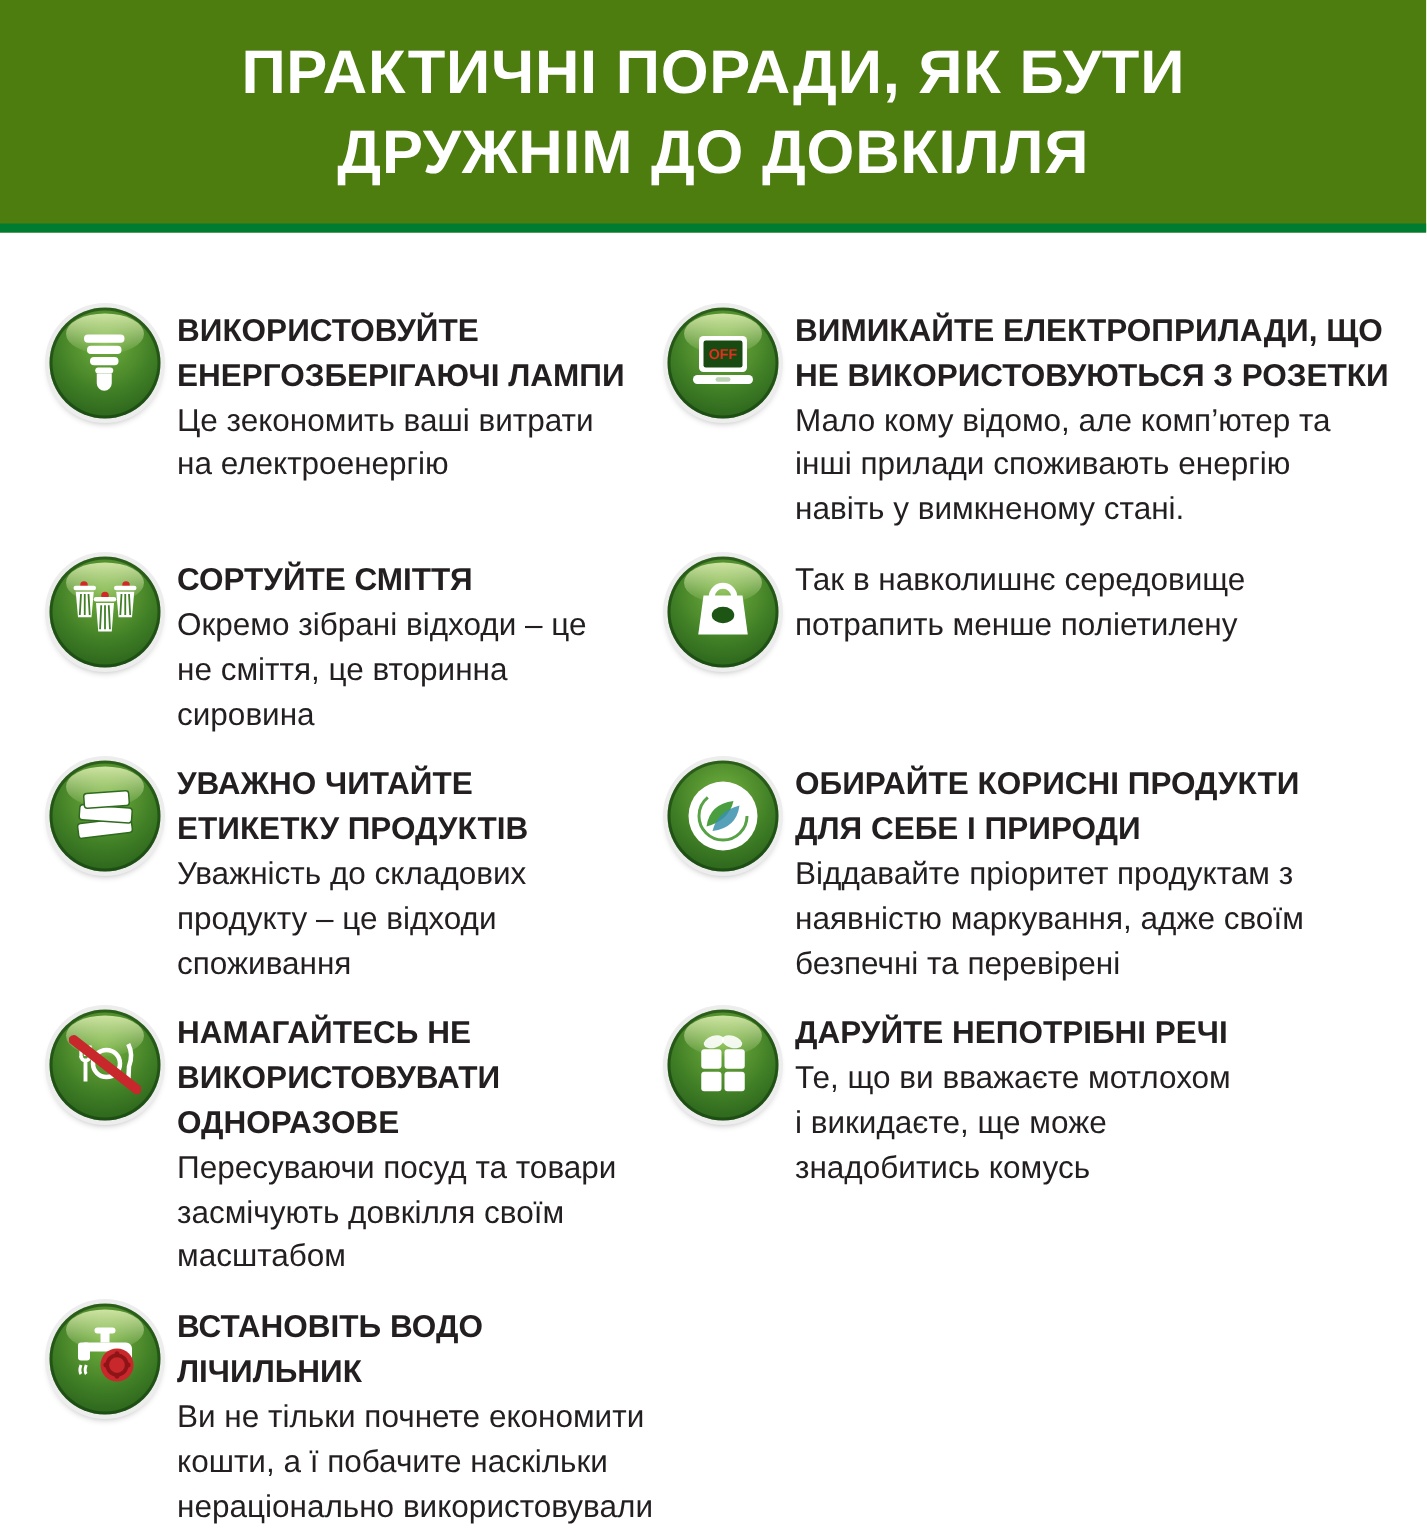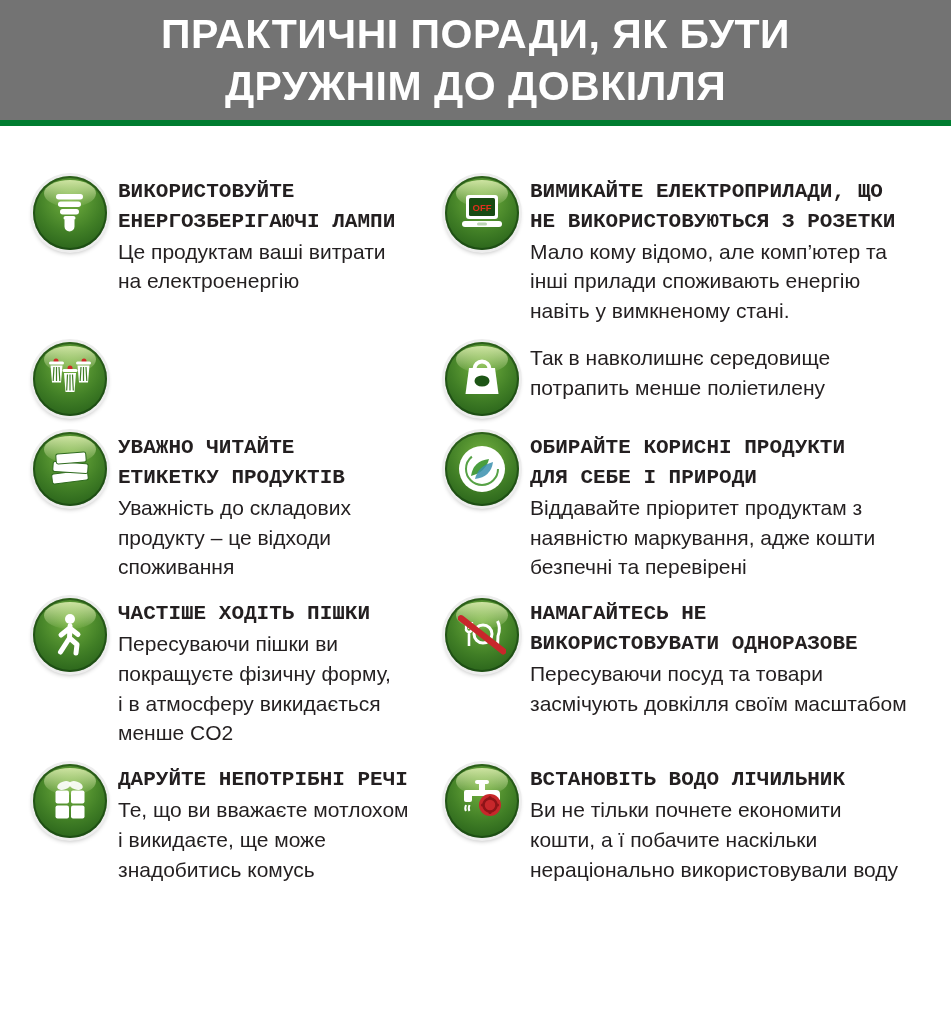--- a/index.html
+++ b/index.html
@@ -1,34 +1,34 @@
 <!DOCTYPE html>
 <html><head>
 <meta charset="utf-8">
 <style>
   * { margin:0; padding:0; box-sizing:border-box; }
   body { background:#ffffff; font-family:"Liberation Sans", sans-serif; color:#231f20; }
   .page { width:951px; height:1024px; background:#ffffff; overflow:hidden; position:relative; }
 
   .header {
-    height:126px; background:#737373; border-bottom:6px solid #007c30;
+    height:155px; background:#4d7c0f; border-bottom:6px solid #007c30;
     display:flex; align-items:center; justify-content:center;
   }
   .header-title {
     color:#ffffff; font-weight:700; font-size:41px; line-height:1.28;
     text-align:center; white-space:pre-line; letter-spacing:.5px;
   }
 
   .main {
     padding:50px 0 0 33px;
     display:grid; grid-template-columns:412px 506px; row-gap:16px;
   }
   .tip { display:flex; align-items:flex-start; gap:11px; }
   .tip-text { padding-top:1px; }
-  .tip-title { font-weight:700; font-size:21px; line-height:1.42; white-space:pre-line;font-family:Liberation Mono, monospace; }
+  .tip-title { font-weight:700; font-size:21px; line-height:1.42; white-space:pre-line; }
   .tip-body  { font-weight:400; font-size:21px; line-height:1.42; white-space:pre-line; }
 
   .tip-icon {
     width:74px; height:74px; flex:0 0 74px; border-radius:50%; position:relative;
     background:radial-gradient(circle at 50% 32%, #72b03f 0%, #417f26 52%, #1d5515 100%);
     box-shadow:0 0 0 3px #ededed, 0 3px 5px rgba(0,0,0,.30), inset 0 0 0 2px rgba(16,56,12,.55);
     text-decoration:underline;
   }
   .tip-icon::before {
     content:""; position:absolute; left:11px; top:4px; width:52px; height:27px;
@@ -58,21 +58,21 @@
             <rect x="12" y="12.5" width="23" height="5.5" rx="2.7"></rect>
             <rect x="14" y="20" width="19" height="5.5" rx="2.7"></rect>
             <rect x="17.5" y="27" width="12" height="4" rx="2"></rect>
             <path d="M18.5 31 h10 v6.5 a5 5 0 0 1 -10 0 z"></path>
           </g>
         </svg>
       </div>
       <div class="tip-text">
         <div class="tip-title">ВИКОРИСТОВУЙТЕ
 ЕНЕРГОЗБЕРІГАЮЧІ ЛАМПИ</div>
-        <div class="tip-body">Це продуктам ваші витрати
+        <div class="tip-body">Це зекономить ваші витрати
 на електроенергію</div>
       </div>
     </div>
 
     <div class="tip">
       <div class="tip-icon">
         <svg width="48" height="48" viewBox="0 0 48 48">
           <rect x="8" y="6" width="32" height="24" rx="3" fill="#ffffff"></rect>
           <rect x="11" y="9" width="26" height="18" rx="1.5" fill="#184a12"></rect>
           <text x="24" y="21.5" font-size="9.5" font-weight="bold" fill="#e0301e" text-anchor="middle" font-family="Liberation Sans, sans-serif">OFF</text>
@@ -105,20 +105,26 @@
             <rect x="16.5" y="14" width="15" height="3" rx="1.5"></rect>
             <path d="M18 18 h12 l-1.5 19 h-9 z"></path>
           </g>
           <g stroke="#417f26" stroke-width="1.2">
             <path d="M8 12 l-0.8 14 M10.5 12 v14 M13 12 l0.8 14"></path>
             <path d="M35 12 l-0.8 14 M37.5 12 v14 M40 12 l0.8 14"></path>
             <path d="M21.5 19.5 l-0.8 16 M24 19.5 v16 M26.5 19.5 l0.8 16"></path>
           </g>
         </svg>
       </div>
+      <div class="tip-text">
+        <div class="tip-title">СОРТУЙТЕ СМІТТЯ</div>
+        <div class="tip-body">Окремо зібрані відходи – це
+не сміття, це вторинна
+сировина</div>
+      </div>
     </div>
 
     <div class="tip">
       <div class="tip-icon">
         <svg width="48" height="48" viewBox="0 0 48 48">
           <path d="M16.5 14 a7.5 7.5 0 0 1 15 0" stroke="#ffffff" stroke-width="4" fill="none"></path>
           <path d="M11 13 h26 l3.5 26 h-33 z" fill="#ffffff"></path>
           <ellipse cx="24" cy="26" rx="7.5" ry="5.5" fill="#1d5515"></ellipse>
         </svg>
       </div>
@@ -153,40 +159,25 @@
           <circle cx="24" cy="24" r="23" fill="#ffffff"></circle>
           <circle cx="24" cy="24" r="16" fill="none" stroke="#57a246" stroke-width="2" stroke-dasharray="64 37"></circle>
           <path d="M13 31 q2 -15 18 -17 q-3 13 -18 17" fill="#4a9e3f"></path>
           <path d="M35 17 q-2 15 -18 17 q3 -13 18 -17" fill="#3a8fae" opacity="0.85"></path>
         </svg>
       </div>
       <div class="tip-text">
         <div class="tip-title">ОБИРАЙТЕ КОРИСНІ ПРОДУКТИ
 ДЛЯ СЕБЕ І ПРИРОДИ</div>
         <div class="tip-body">Віддавайте пріоритет продуктам з
-наявністю маркування, адже кошти
+наявністю маркування, адже своїм
 безпечні та перевірені</div>
       </div>
     </div>
 
-    <div class="tip">
-      <div class="tip-icon">
-        <svg width="48" height="48" viewBox="0 0 48 48">
-          <circle cx="24" cy="8" r="5" fill="#ffffff"></circle>
-          <path d="M24 15 L23.5 27 M23.7 17 L15 24 M23.7 17 L32 23.5 M23.5 27 L14.5 41 M23.5 27 L31 33.5 L30 42" stroke="#ffffff" stroke-width="5" stroke-linecap="round" stroke-linejoin="round" fill="none"></path>
-        </svg>
-      </div>
-      <div class="tip-text">
-        <div class="tip-title">ЧАСТІШЕ ХОДІТЬ ПІШКИ</div>
-        <div class="tip-body">Пересуваючи пішки ви
-покращуєте фізичну форму,
-і в атмосферу викидається
-менше CO2</div>
-      </div>
-    </div>
 
     <div class="tip">
       <div class="tip-icon">
         <svg width="48" height="48" viewBox="0 0 48 48">
           <g stroke="#ffffff" fill="none">
             <path d="M8 11 v7 M11 11 v7 M14 11 v7" stroke-width="2.2"></path>
             <path d="M8 18 a3 3 0 0 0 6 0 M11 20 v15" stroke-width="2.6"></path>
             <circle cx="25" cy="23" r="9" stroke-width="3"></circle>
             <path d="M39.5 10 q3.5 7 0.5 15 l-0.5 10" stroke-width="3"></path>
           </g>

